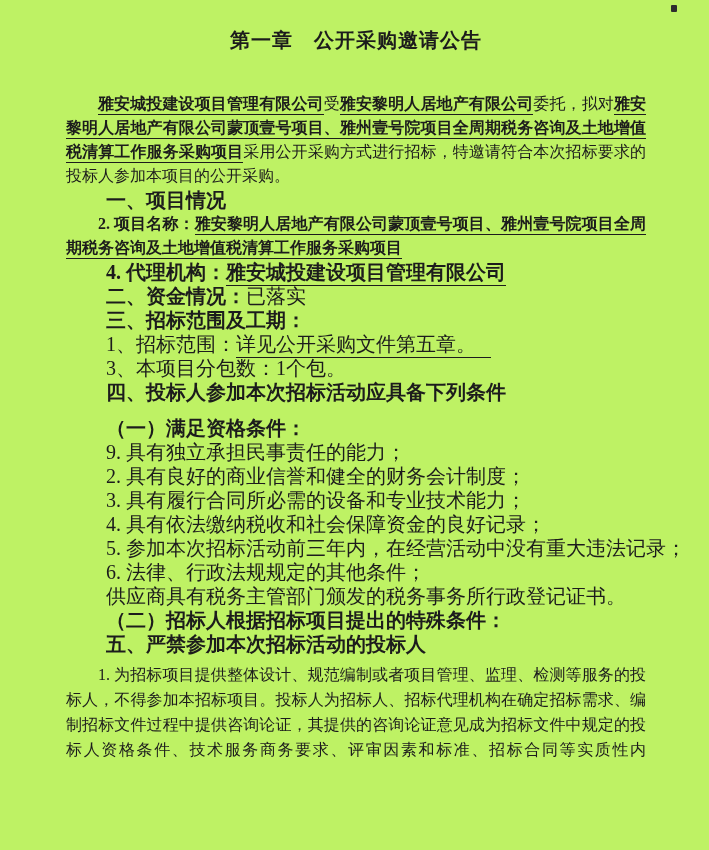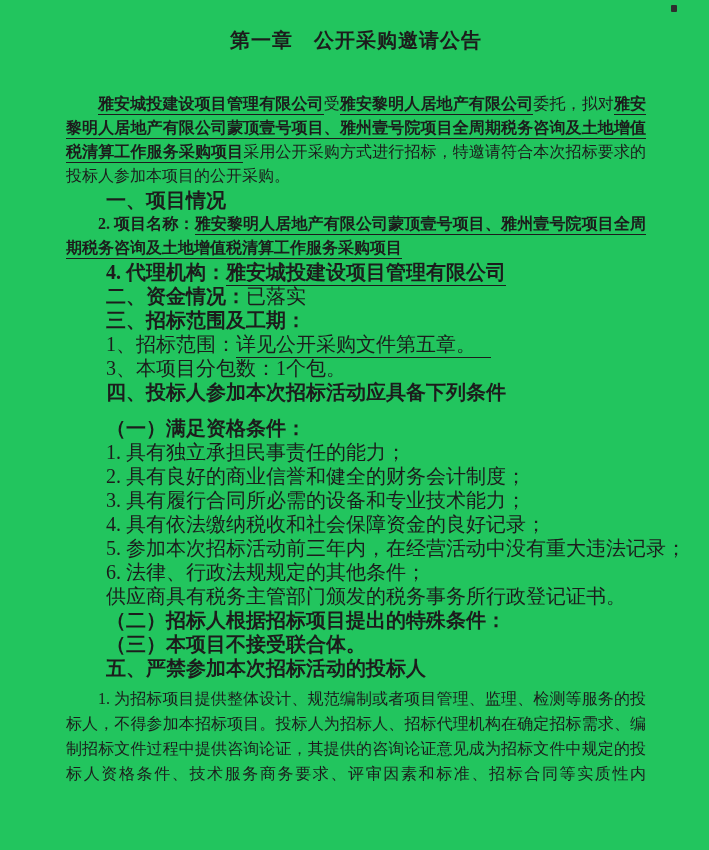--- a/index.html
+++ b/index.html
@@ -4,21 +4,21 @@
 <style>
   html, body {
     margin: 0;
     padding: 0;
     background: #fbfbfa;
   }
   .page {
     position: relative;
     width: 709px;
     height: 850px;
-    background: #22c55e;
+    background: #bef264;
     overflow: hidden;
     font-family: "Liberation Serif", "DejaVu Serif", serif;
     color: #1c1c1c;
   }
   .speck {
     position: absolute;
     left: 671px;
     top: 5px;
     width: 6px;
     height: 7px;
@@ -95,31 +95,30 @@
 
     <div class="line"><span>1、招标范围：</span><span class="u ext">详见公开采购文件第五章。</span></div>
 
 
     <div class="line">3、本项目分包数：1个包。</div>
 
     <div class="line b">四、投标人参加本次招标活动应具备下列条件</div>
 
     <div class="line b gap-sm">（一）满足资格条件：</div>
 
-    <div class="line">1. 具有独立承担民事责任的能力；</div>
+    <div class="line">9. 具有独立承担民事责任的能力；</div>
     <div class="line">2. 具有良好的商业信誉和健全的财务会计制度；</div>
     <div class="line">3. 具有履行合同所必需的设备和专业技术能力；</div>
     <div class="line">4. 具有依法缴纳税收和社会保障资金的良好记录；</div>
     <div class="line">5. 参加本次招标活动前三年内，在经营活动中没有重大违法记录；</div>
     <div class="line">6. 法律、行政法规规定的其他条件；</div>
 
     <div class="line">供应商具有税务主管部门颁发的税务事务所行政登记证书。</div>
 
     <div class="line b">（二）招标人根据招标项目提出的特殊条件：</div>
 
-    <div class="line b">（三）本项目不接受联合体。</div>
 
     <div class="line b">五、严禁参加本次招标活动的投标人</div>
 
     <p class="para final-para">1. 为招标项目提供整体设计、规范编制或者项目管理、监理、检测等服务的投标人，不得参加本招标项目。投标人为招标人、招标代理机构在确定招标需求、编制招标文件过程中提供咨询论证，其提供的咨询论证意见成为招标文件中规定的投标人资格条件、技术服务商务要求、评审因素和标准、招标合同等实质性内</p>
 
   </div>
 </div>
 
 </body></html>

